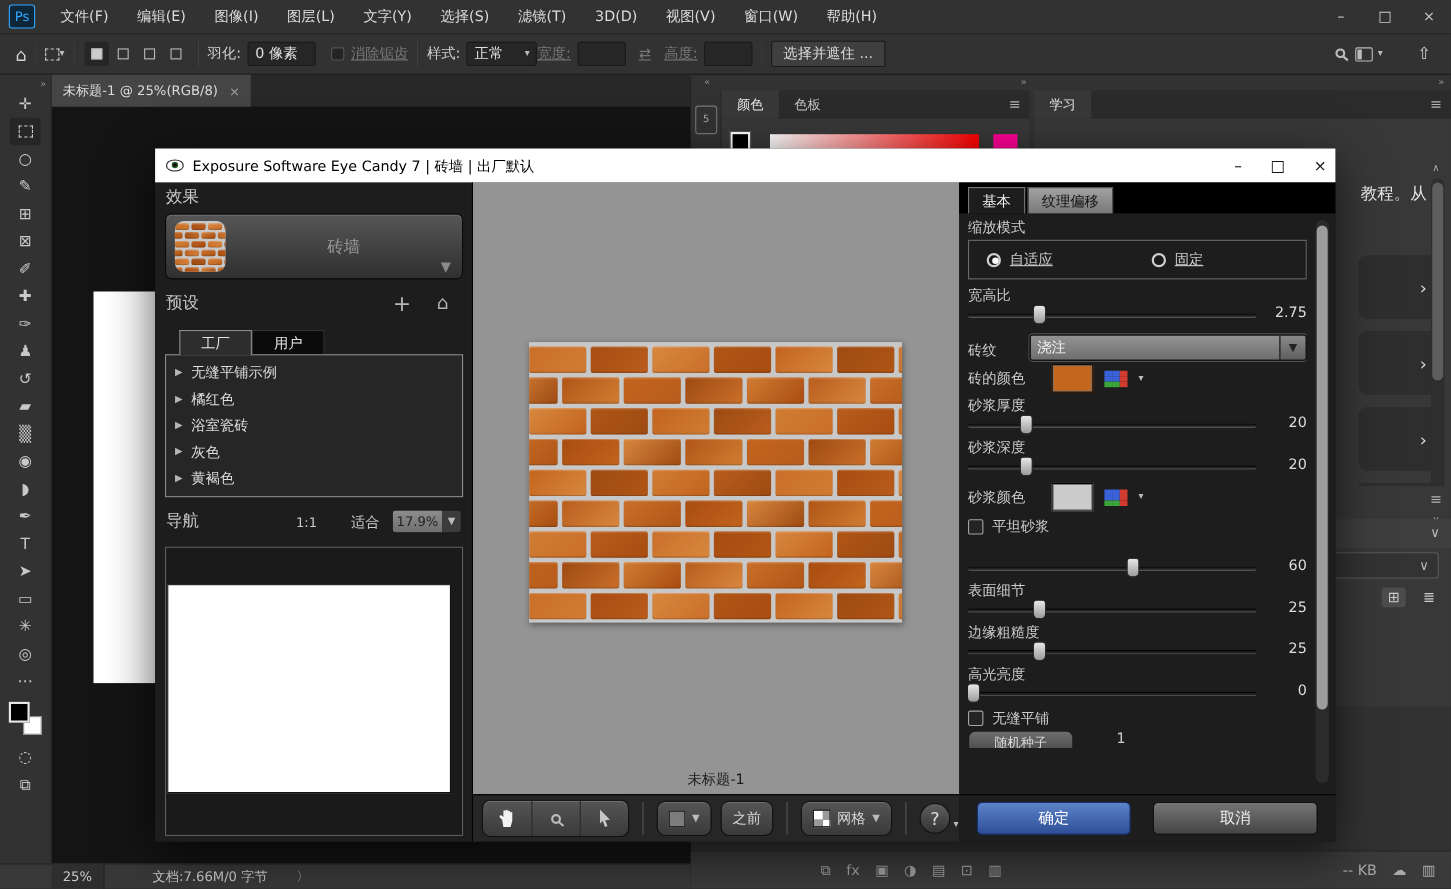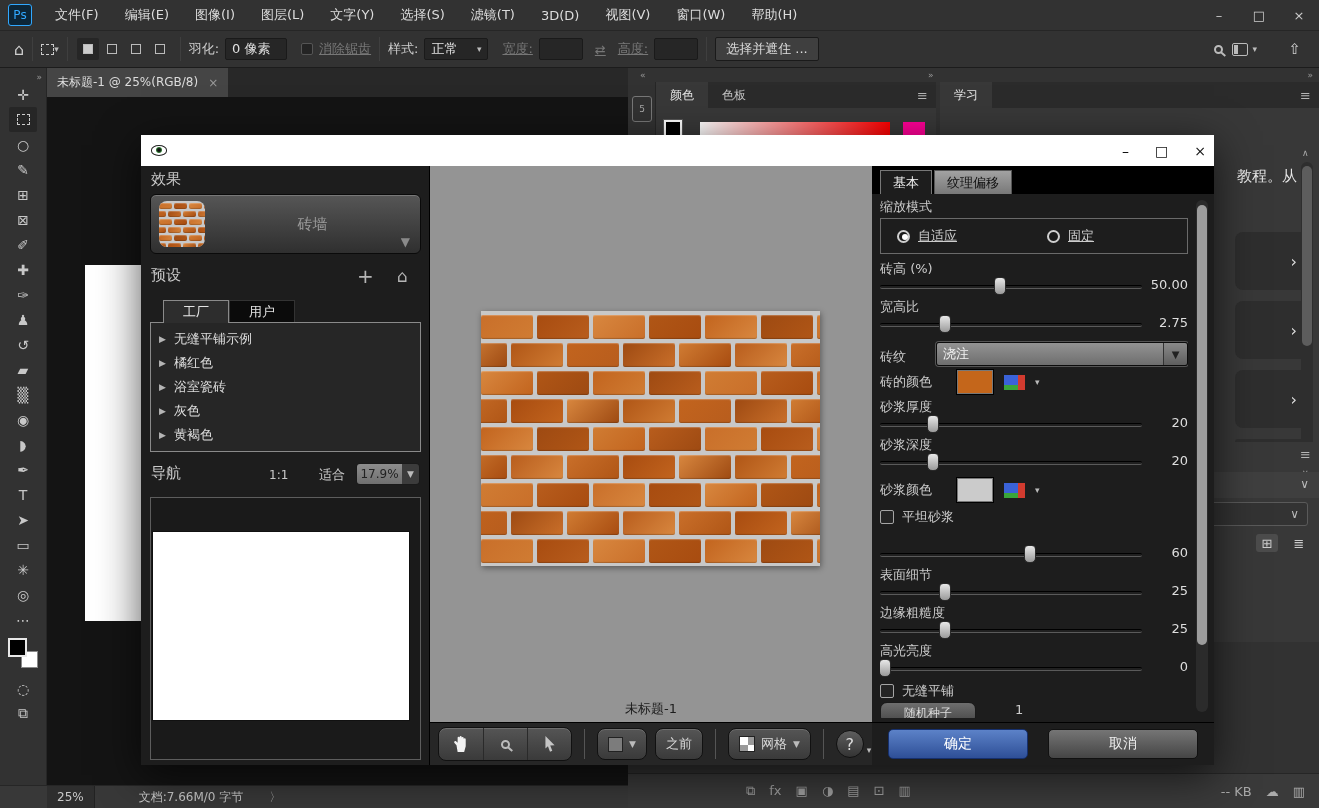--- a/index.html
+++ b/index.html
@@ -243,21 +243,21 @@
   <span>羽化:</span>
   <span class="opt-field" style="width:62px;margin-left:6px;">0 像素</span>
   <span class="cbox" style="width:12px;height:12px;margin-left:14px;border-color:#555;display:inline-block"></span>
   <span class="dim" style="margin-left:6px;">消除锯齿</span>
   <div class="opt-sep"></div>
   <span>样式:</span>
   <span class="opt-field" style="width:64px;margin-left:6px;justify-content:space-between;">
     <span>正常</span>
       <span class="mini-arr">▾</span>
   </span>
-  <span class="dim" style="margin-left:14px;">宽度:</span>
+  <span class="dim" style="">宽度:</span>
   <span class="opt-field" style="width:44px;margin-left:6px;"></span>
   <span class="dim" style="margin:0 0 0 12px;">⇄</span>
   <span class="dim" style="margin-left:12px;">高度:</span>
   <span class="opt-field" style="width:44px;margin-left:6px;"></span>
   <div class="opt-sep"></div>
   <span class="ps-btn">选择并遮住 ...</span>
   <span style="position:absolute;right:96px;"><span class="icon-mag"></span></span>
   <span style="position:absolute;right:62px;display:flex;align-items:center;gap:4px;">
     <span class="panel-toggle-icon"></span>
       <span class="mini-arr">▾</span>
@@ -386,20 +386,21 @@
   <div class="lf-right">
     <span>-- KB</span>
     <span>☁</span>
     <span>▥</span>
   </div>
 </div>
 
 <div class="abs dialog">
   <div class="dlg-title">
     <span class="eye-icon"></span>
+    <span>Exposure Software Eye Candy 7 | 砖墙 | 出厂默认</span>
     <div class="dlg-controls">
       <span>–</span>
       <span>□</span>
       <span>×</span>
     </div>
   </div>
 
   <div class="dlg-body">
 
     <div class="dlg-left">
@@ -588,26 +589,20 @@
         <div class="radio-box">
           <span class="radio">
             <span class="rdot on"></span>
             <span>自适应</span>
           </span>
           <span class="radio">
             <span class="rdot"></span>
             <span>固定</span>
           </span>
         </div>
-      <div class="slider-row">
-            <div class="lab">砖高 (%)</div>
-            <div class="track"></div>
-            <div class="thumb" style="left: 114px;"></div>
-            <div class="val">50.00</div>
-          </div>
           <div class="slider-row">
             <div class="lab">宽高比</div>
             <div class="track"></div>
             <div class="thumb" style="left: 59px;"></div>
             <div class="val">2.75</div>
           </div>
           <div class="dd-row">
             <div class="lab">砖纹</div>
             <div class="dd-box">
               <div class="val">浇注</div>

